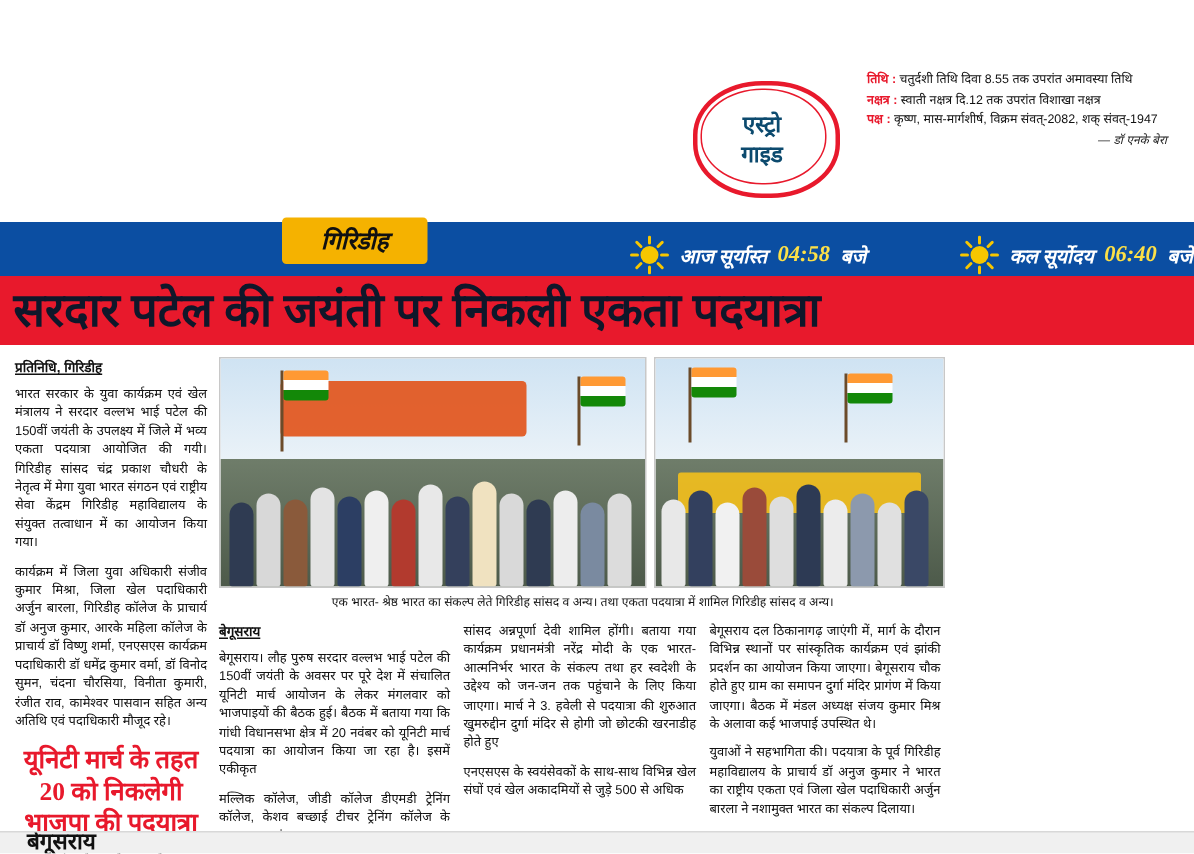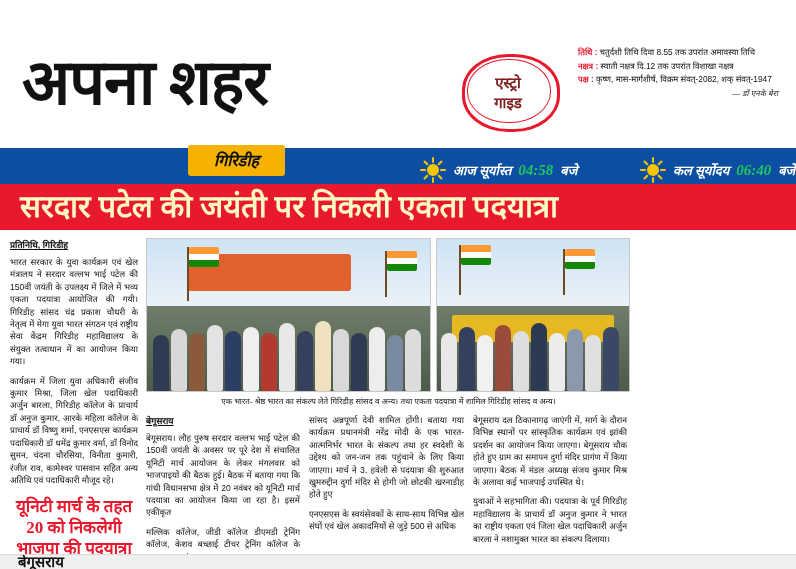--- a/index.html
+++ b/index.html
@@ -25,21 +25,21 @@
   .astro-badge .ring{
     position:absolute;left:0;top:0;width:92px;height:72px;
     border:3px solid #e8192c;border-radius:46px/36px;background:#fff;
   }
   .astro-badge .ring2{
     position:absolute;left:5px;top:5px;width:82px;height:62px;
     border:1px solid #e8192c;border-radius:41px/31px;
   }
   .astro-badge .t1,.astro-badge .t2{
     position:absolute;width:92px;text-align:center;
-    color:#7f1d1d;font-weight:bold;font-size:15px;
+    color:#0c4a6e;font-weight:bold;font-size:15px;
     font-family:"Liberation Serif", serif;
   }
   .astro-badge .t1{top:18px;}
   .astro-badge .t2{top:38px;}
 
   .panchang{
     position:absolute;left:578px;top:46px;width:200px;
     font-size:8.3px;line-height:13.6px;color:#111;
   }
   .panchang .row{white-space:nowrap;}
@@ -60,28 +60,28 @@
   .sunblock{
     position:absolute;color:#fff;font-weight:bold;font-size:13px;
     display:flex;align-items:center;gap:7px;white-space:nowrap;
     font-family:"Liberation Serif", serif;
   }
   .sunblock.left{left:420px;top:9px;justify-content:space-between;}
   .sunblock.right{left:640px;top:9px;}
   .sunray{
     position:relative;width:26px;height:26px;flex:none;
   }
-  .timeval{color:#22c55e;font-size:15px;font-weight:bold;}
+  .timeval{color:#fde047;font-size:15px;font-weight:bold;}
 
   
   .headline{
-    height:46px;background:#e8192c;color:#fef9c3;
+    height:46px;background:#e8192c;color:#0f172a;
     font-family:"Liberation Serif", serif;
     font-weight:bold;font-size:31px;line-height:46px;
-    padding-left:20px;letter-spacing:0px;white-space:nowrap;
+    padding-left:9px;letter-spacing:0px;white-space:nowrap;
   }
 
   
   .content{position:relative;padding:8px 10px 0 10px;}
   .cols{display:flex;gap:0;}
 
   .col-left{width:128px;flex:none;padding-right:8px;}
   .col-mid{width:485px;flex:none;}
 
   .byline{
@@ -145,21 +145,20 @@
     font-family:"Liberation Serif", serif;font-weight:bold;
     font-size:15px;color:#111;padding-left:18px;line-height:14px;
   }
 </style>
 </head>
 <body>
 
 <div class="page">
 
   <div class="masthead">
-    <div class="logo">अपना शहर</div>
 
     <div class="astro-badge">
       <div class="ring"></div>
       <div class="ring2"></div>
       <div class="t1">एस्ट्रो</div>
       <div class="t2">गाइड</div>
     </div>
 
     <div class="panchang">
       <div class="row">

